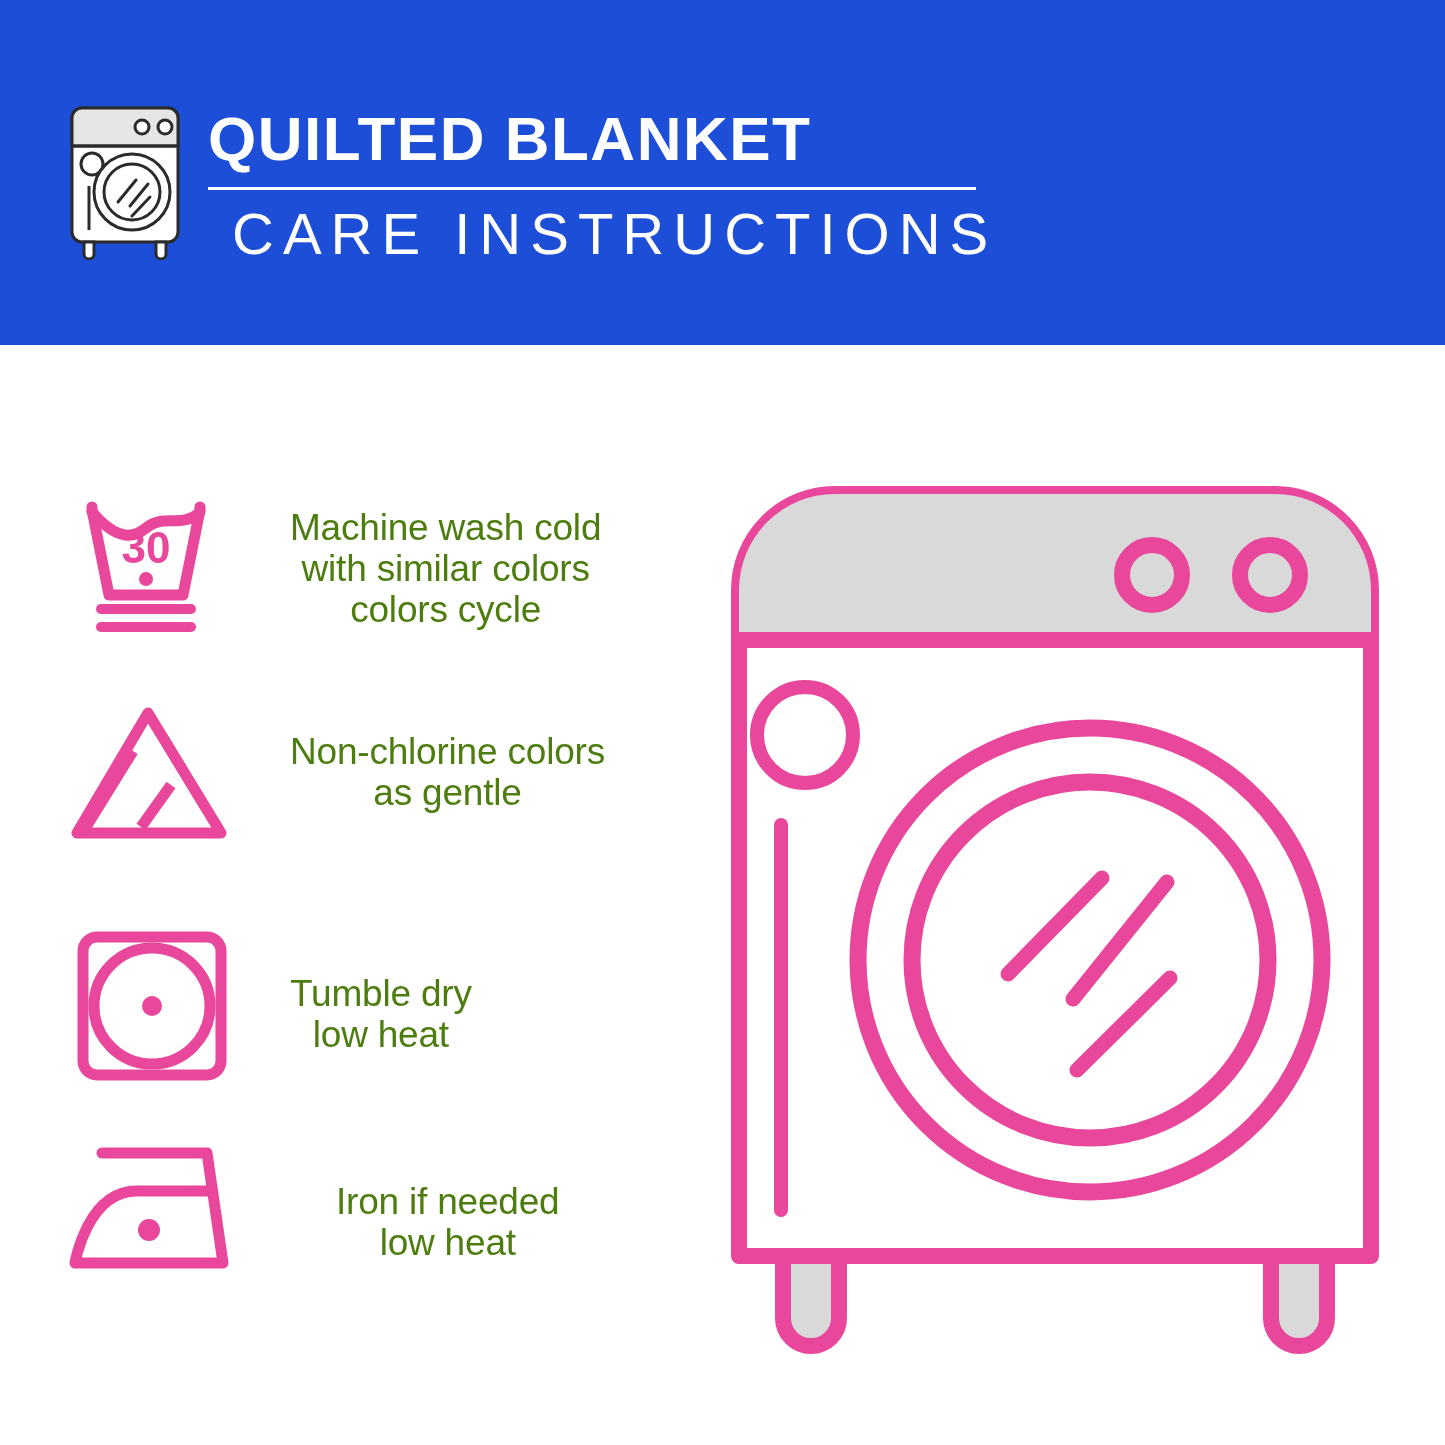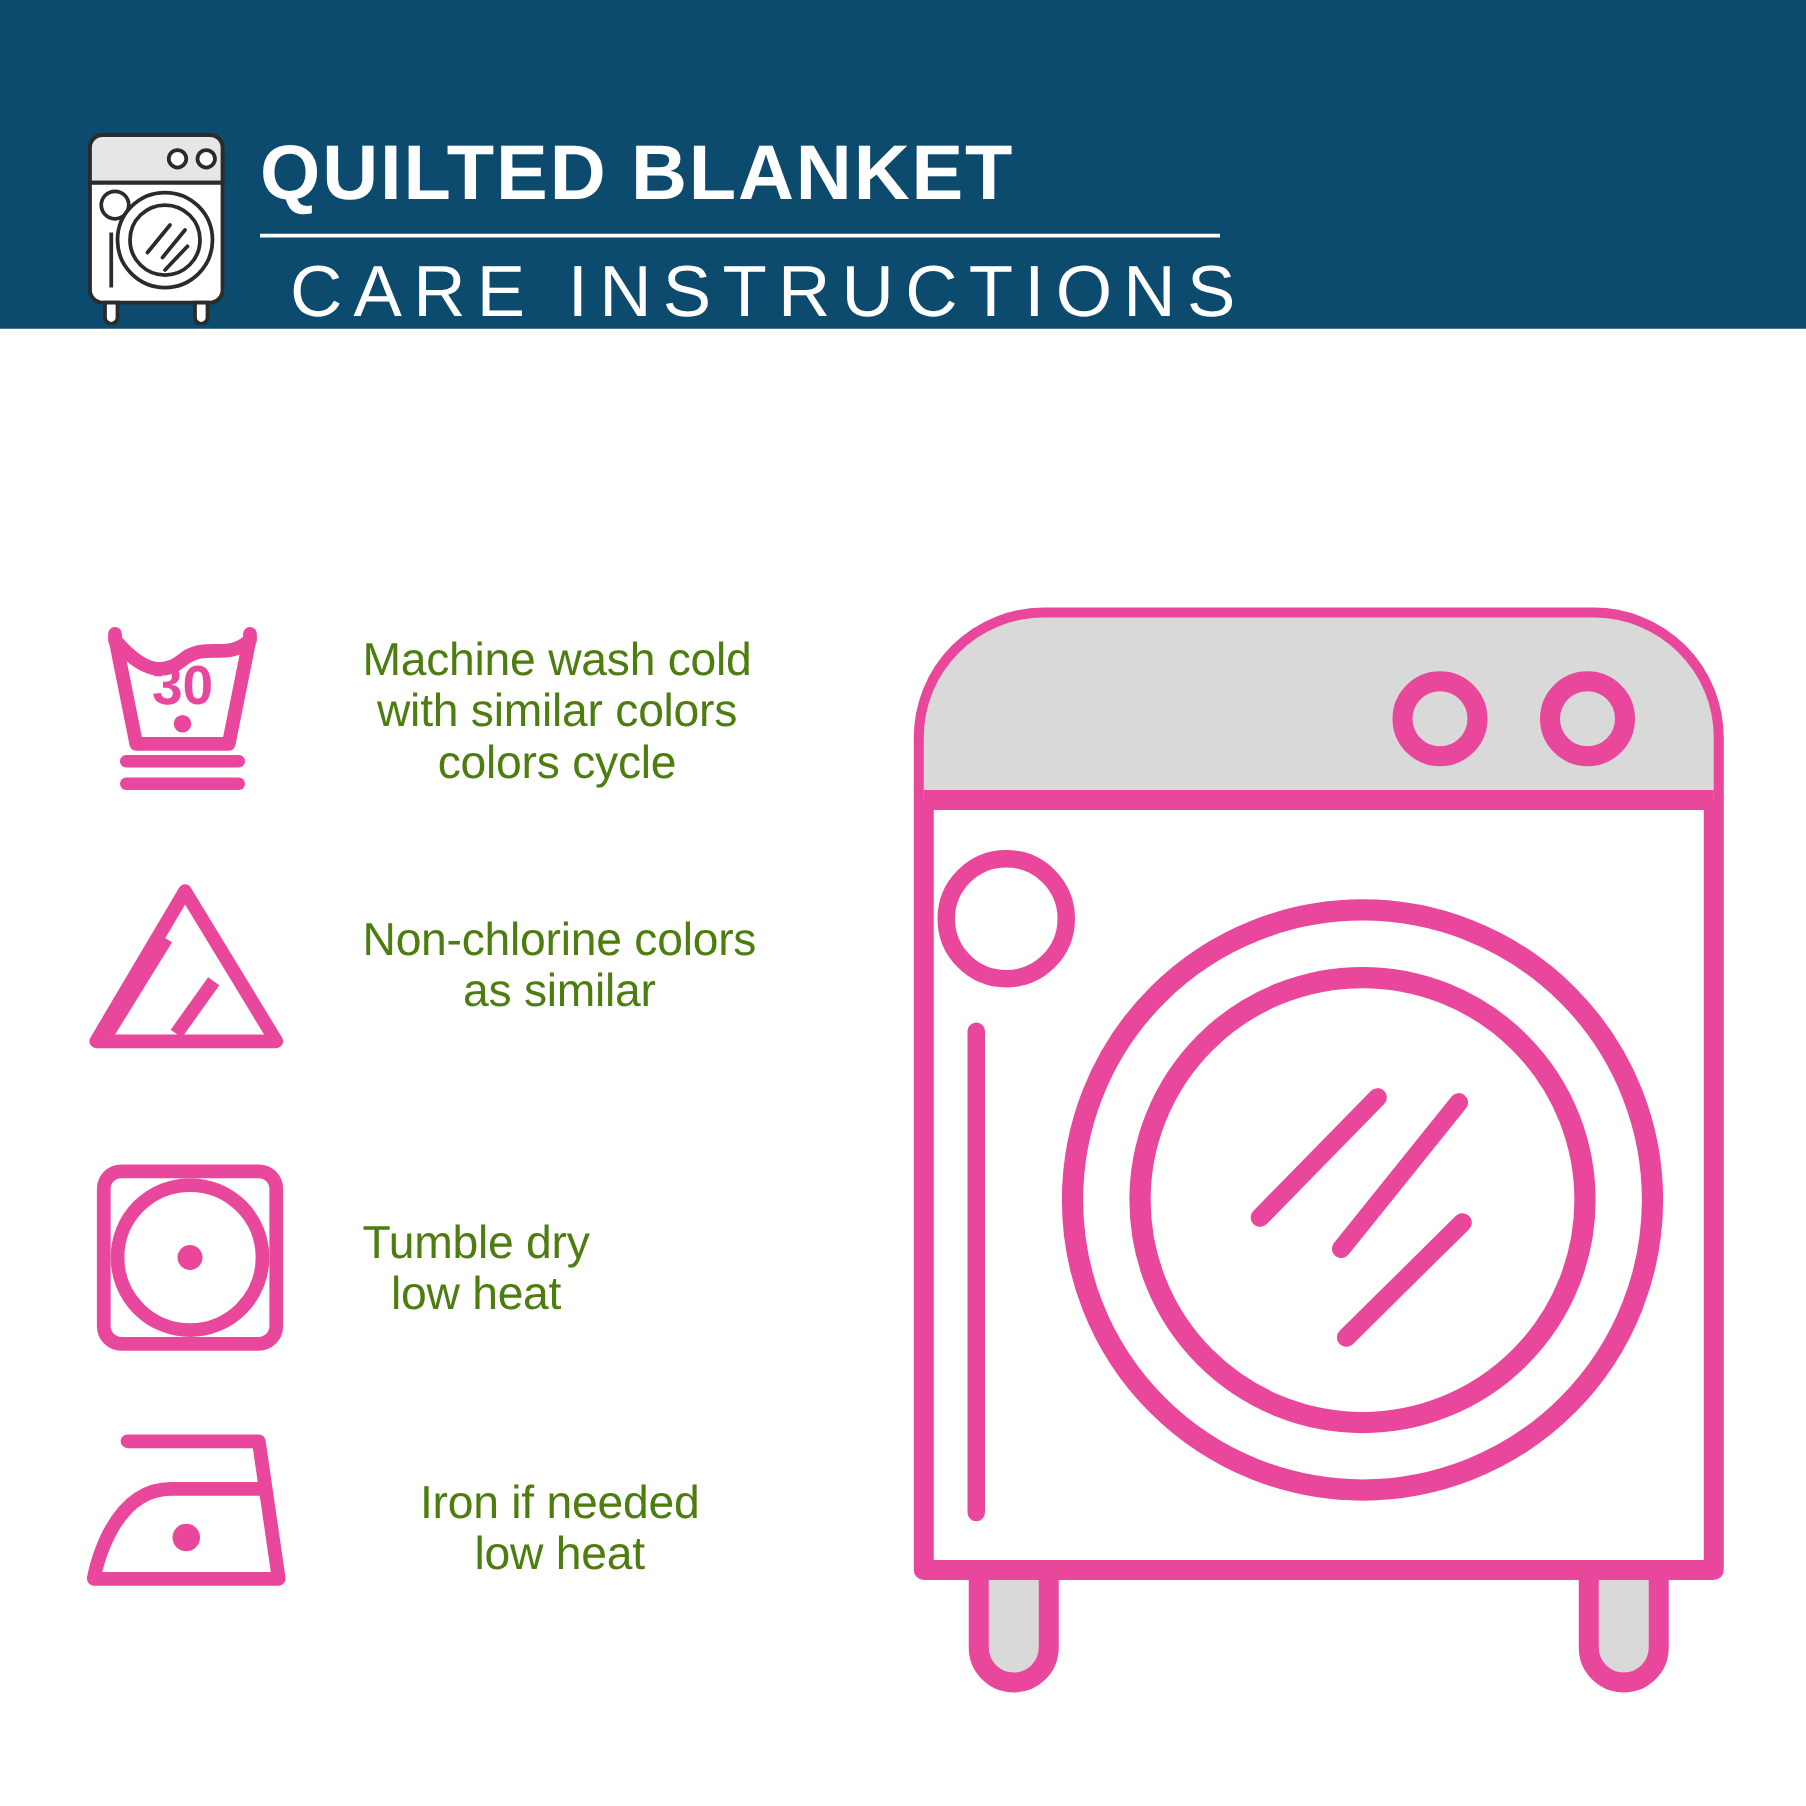--- a/index.html
+++ b/index.html
@@ -7,22 +7,22 @@
   body {
     font-family:"Liberation Sans", sans-serif;
     background:#ffffff;
     position:relative;
     overflow:hidden;
   }
 
   
   #header {
     position:absolute; left:0; top:0;
-    width:1445px; height:263px;
-    background:#0c4a6e;
+    width:1445px; height:345px;
+    background:#1d4ed8;
   }
   #header-logo {
     position:absolute; left:60px; top:100px;
     width:130px; height:160px;
   }
   #header-titles {
     position:absolute; left:208px; top:103px;
     width:790px;
   }
   #title-main {
@@ -139,21 +139,21 @@
   <div class="care-row" style="top:350px;">
     <div class="care-icon">
       <svg viewBox="0 0 185 165" width="185" height="165">
         <path d="M83 18 L156 138 L12 138 Z" fill="none" stroke="#e8479b" stroke-width="11" stroke-linejoin="round"></path>
         <line x1="68" y1="56" x2="21" y2="132" stroke="#e8479b" stroke-width="11"></line>
         <line x1="106" y1="90" x2="76" y2="132" stroke="#e8479b" stroke-width="11"></line>
       </svg>
     </div>
     <div class="care-text" style="top:36px;">
       <div>Non-chlorine colors</div>
-      <div>as similar</div>
+      <div>as gentle</div>
     </div>
   </div>
 
   <div class="care-row" style="top:580px;">
     <div class="care-icon">
       <svg viewBox="0 0 185 165" width="185" height="165">
         <rect x="18" y="12" width="138" height="138" rx="14" ry="14" fill="none" stroke="#e8479b" stroke-width="11"></rect>
         <circle cx="87" cy="81" r="58" fill="none" stroke="#e8479b" stroke-width="11"></circle>
         <circle cx="87" cy="81" r="10" fill="#e8479b"></circle>
       </svg>

